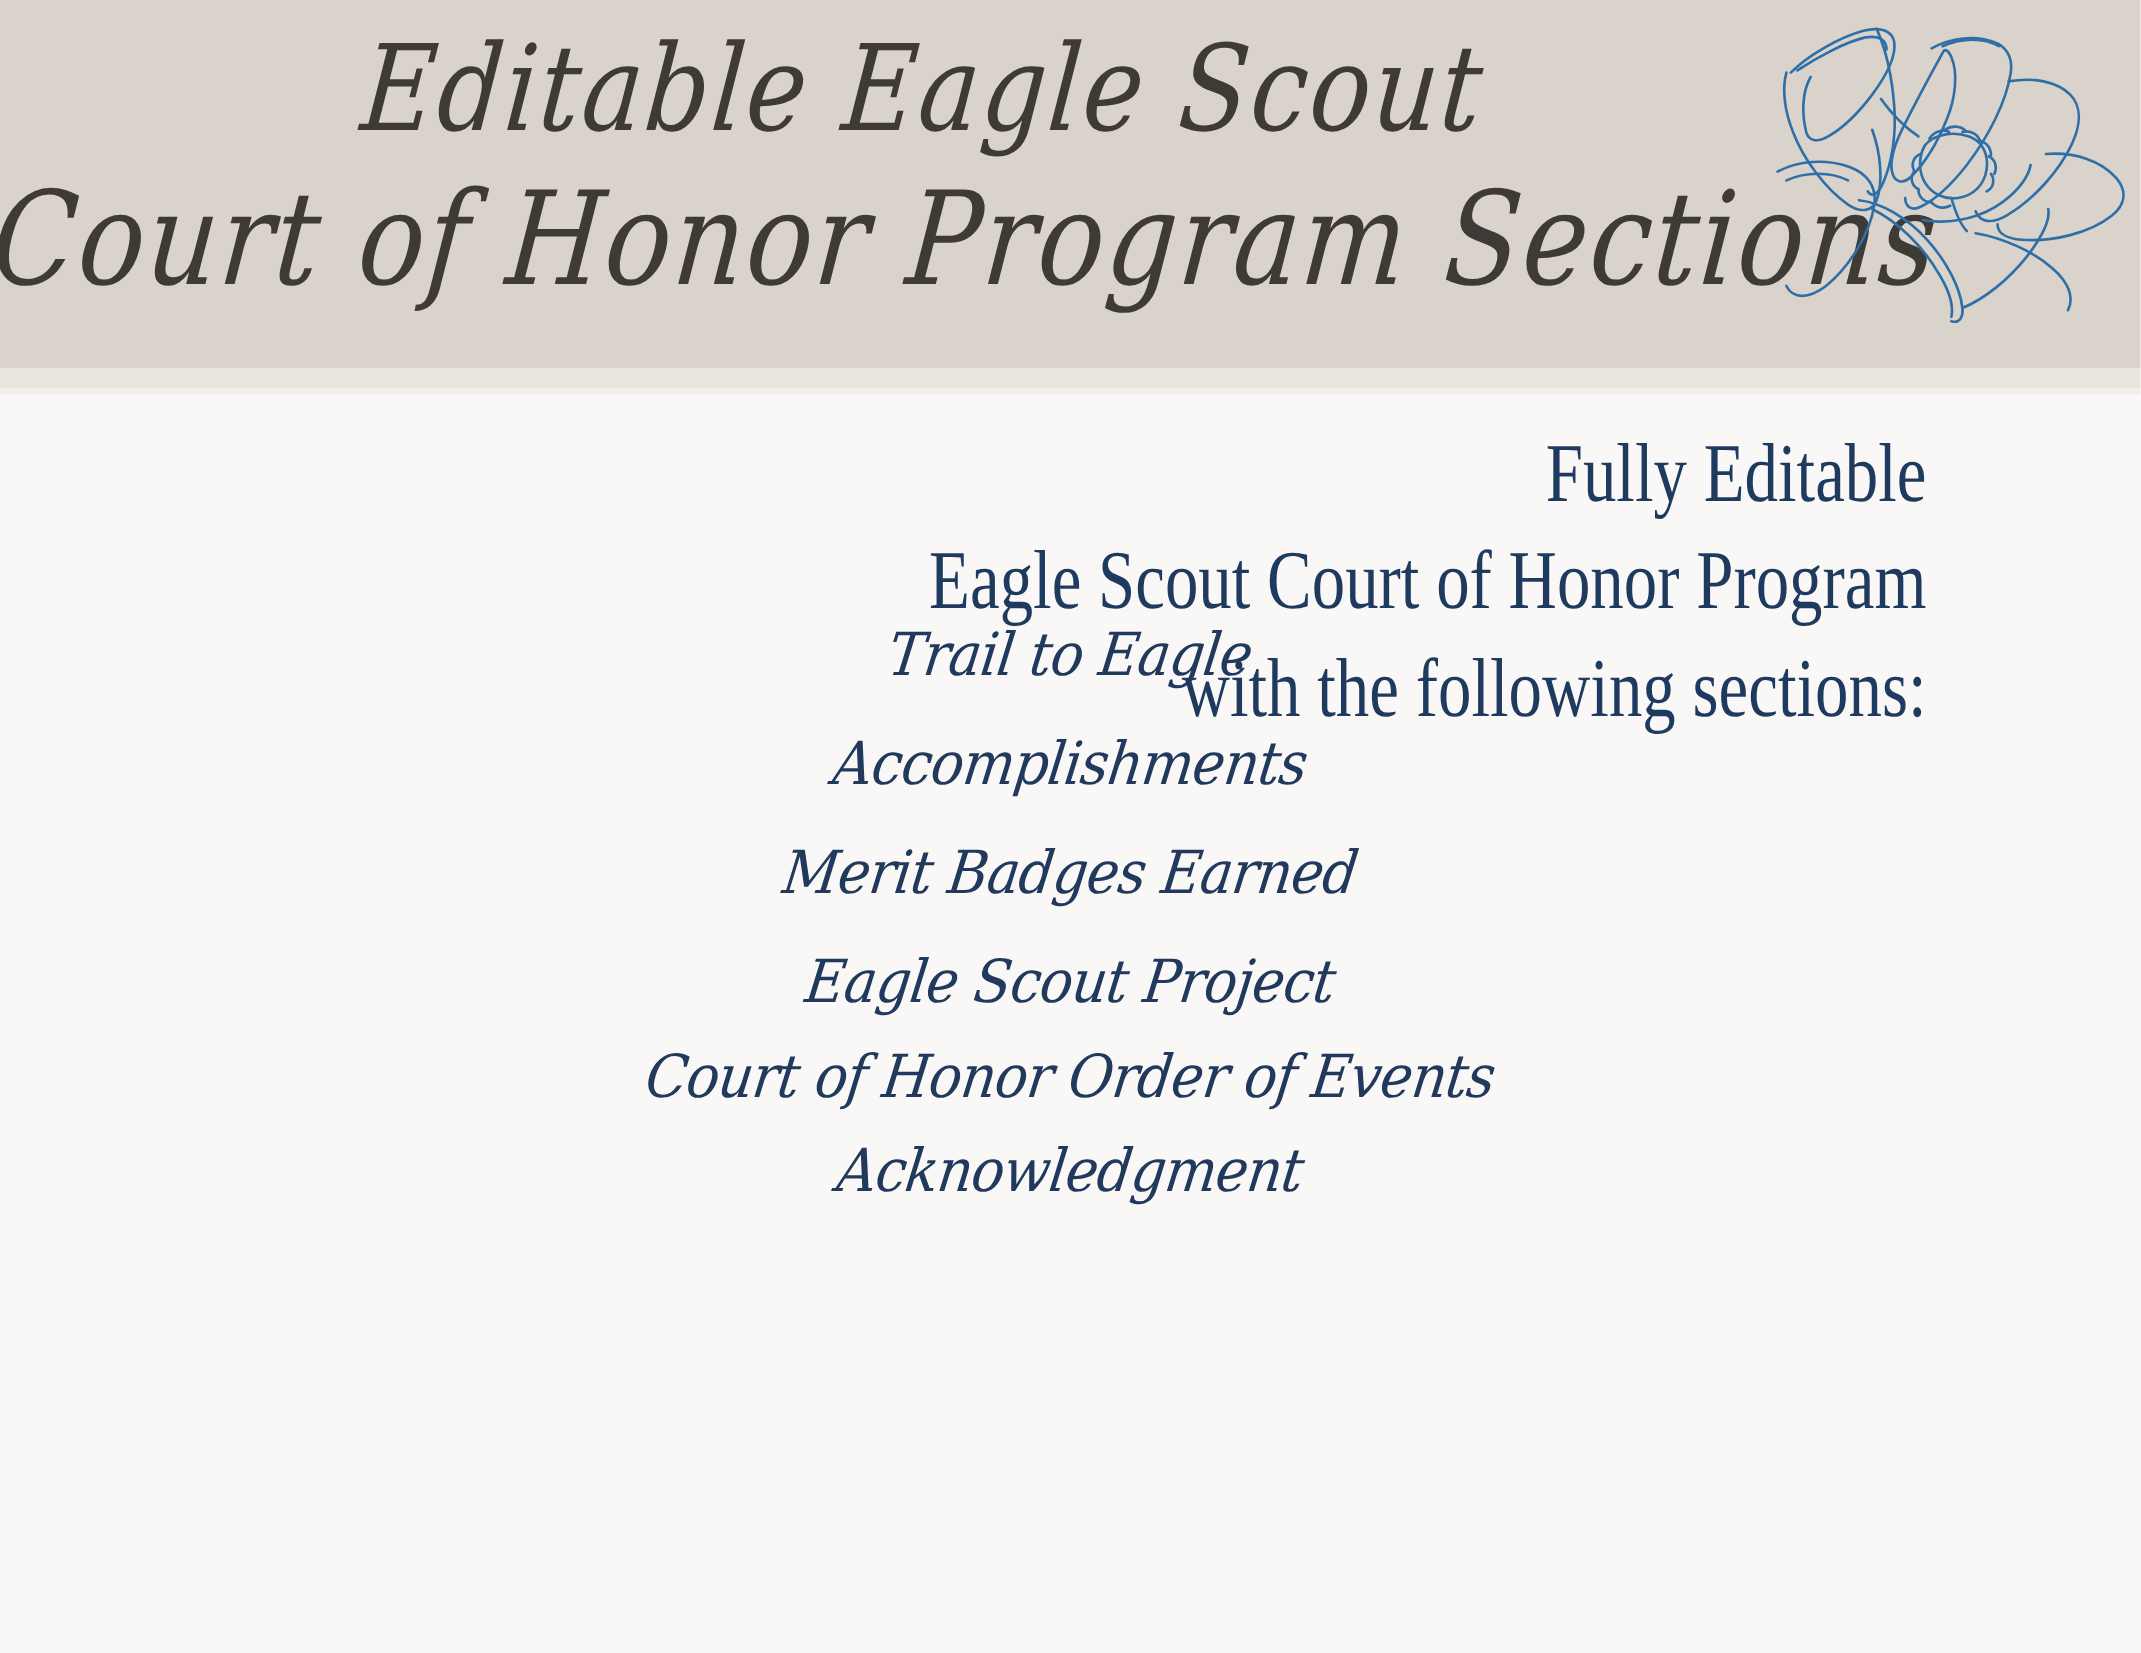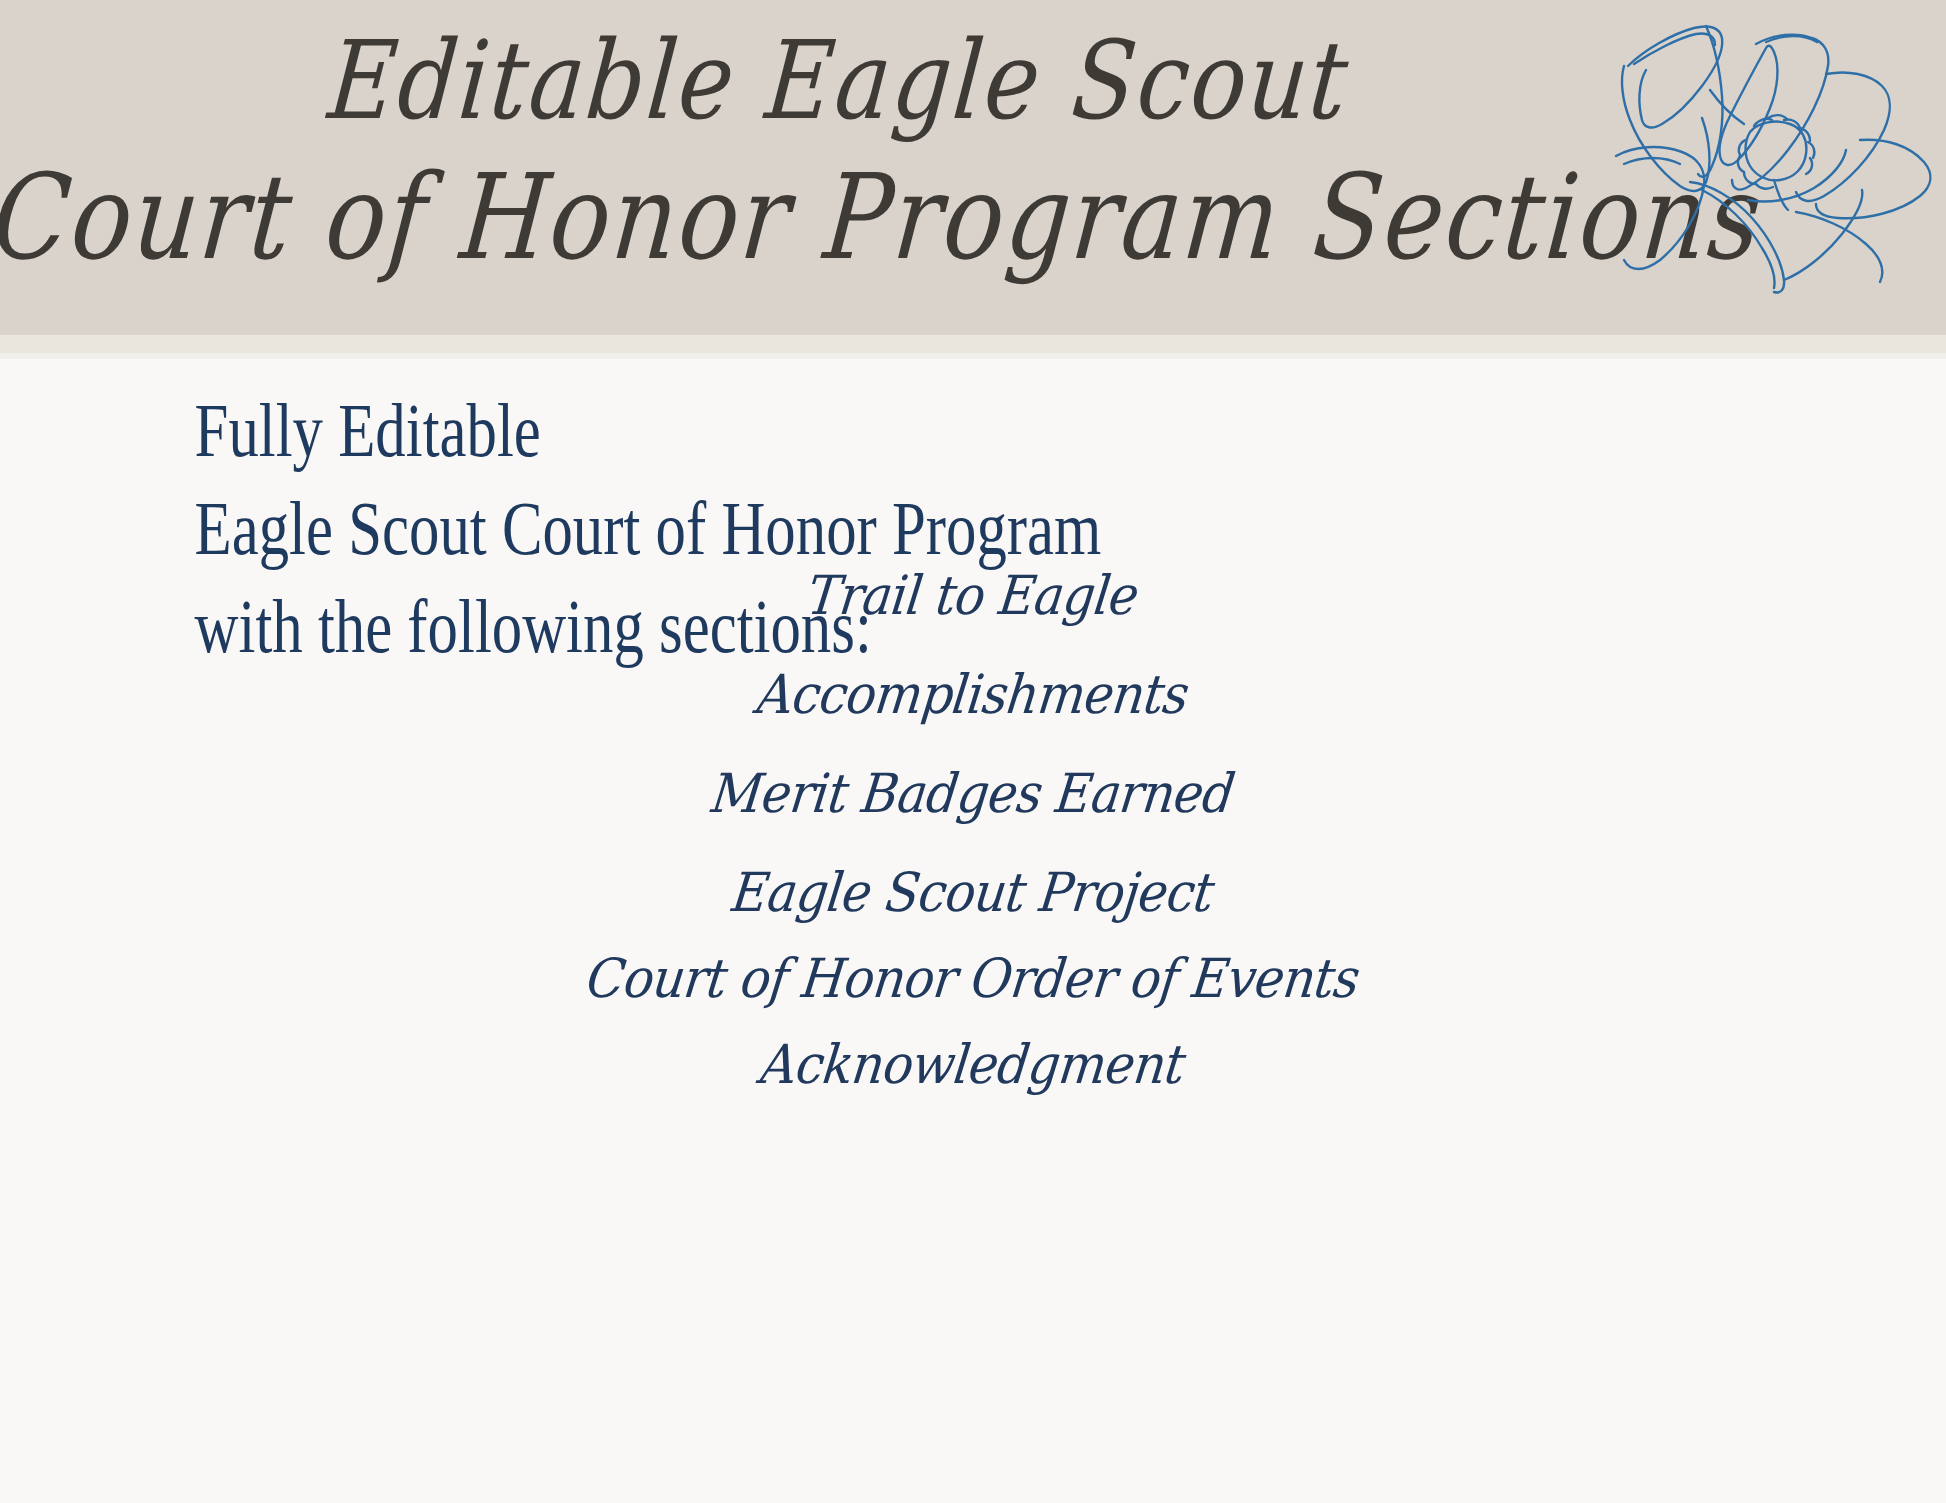--- a/index.html
+++ b/index.html
@@ -95,21 +95,21 @@
     top: 359px;
     width: 1946px;
     height: 1144px;
   }
 
   .intro {
     position: absolute;
     left: 0;
     top: 33px;
     width: 1946px;
-    text-align: left;
+    text-align: right;
     color: #1e3a5f;
   }
   .intro-line {
     font-family: "Liberation Serif", serif;
     font-weight: 400;
     white-space: nowrap;
     line-height: 1.0;
     color: #1e3a5f;
     transform: scaleX(0.80);
   }

